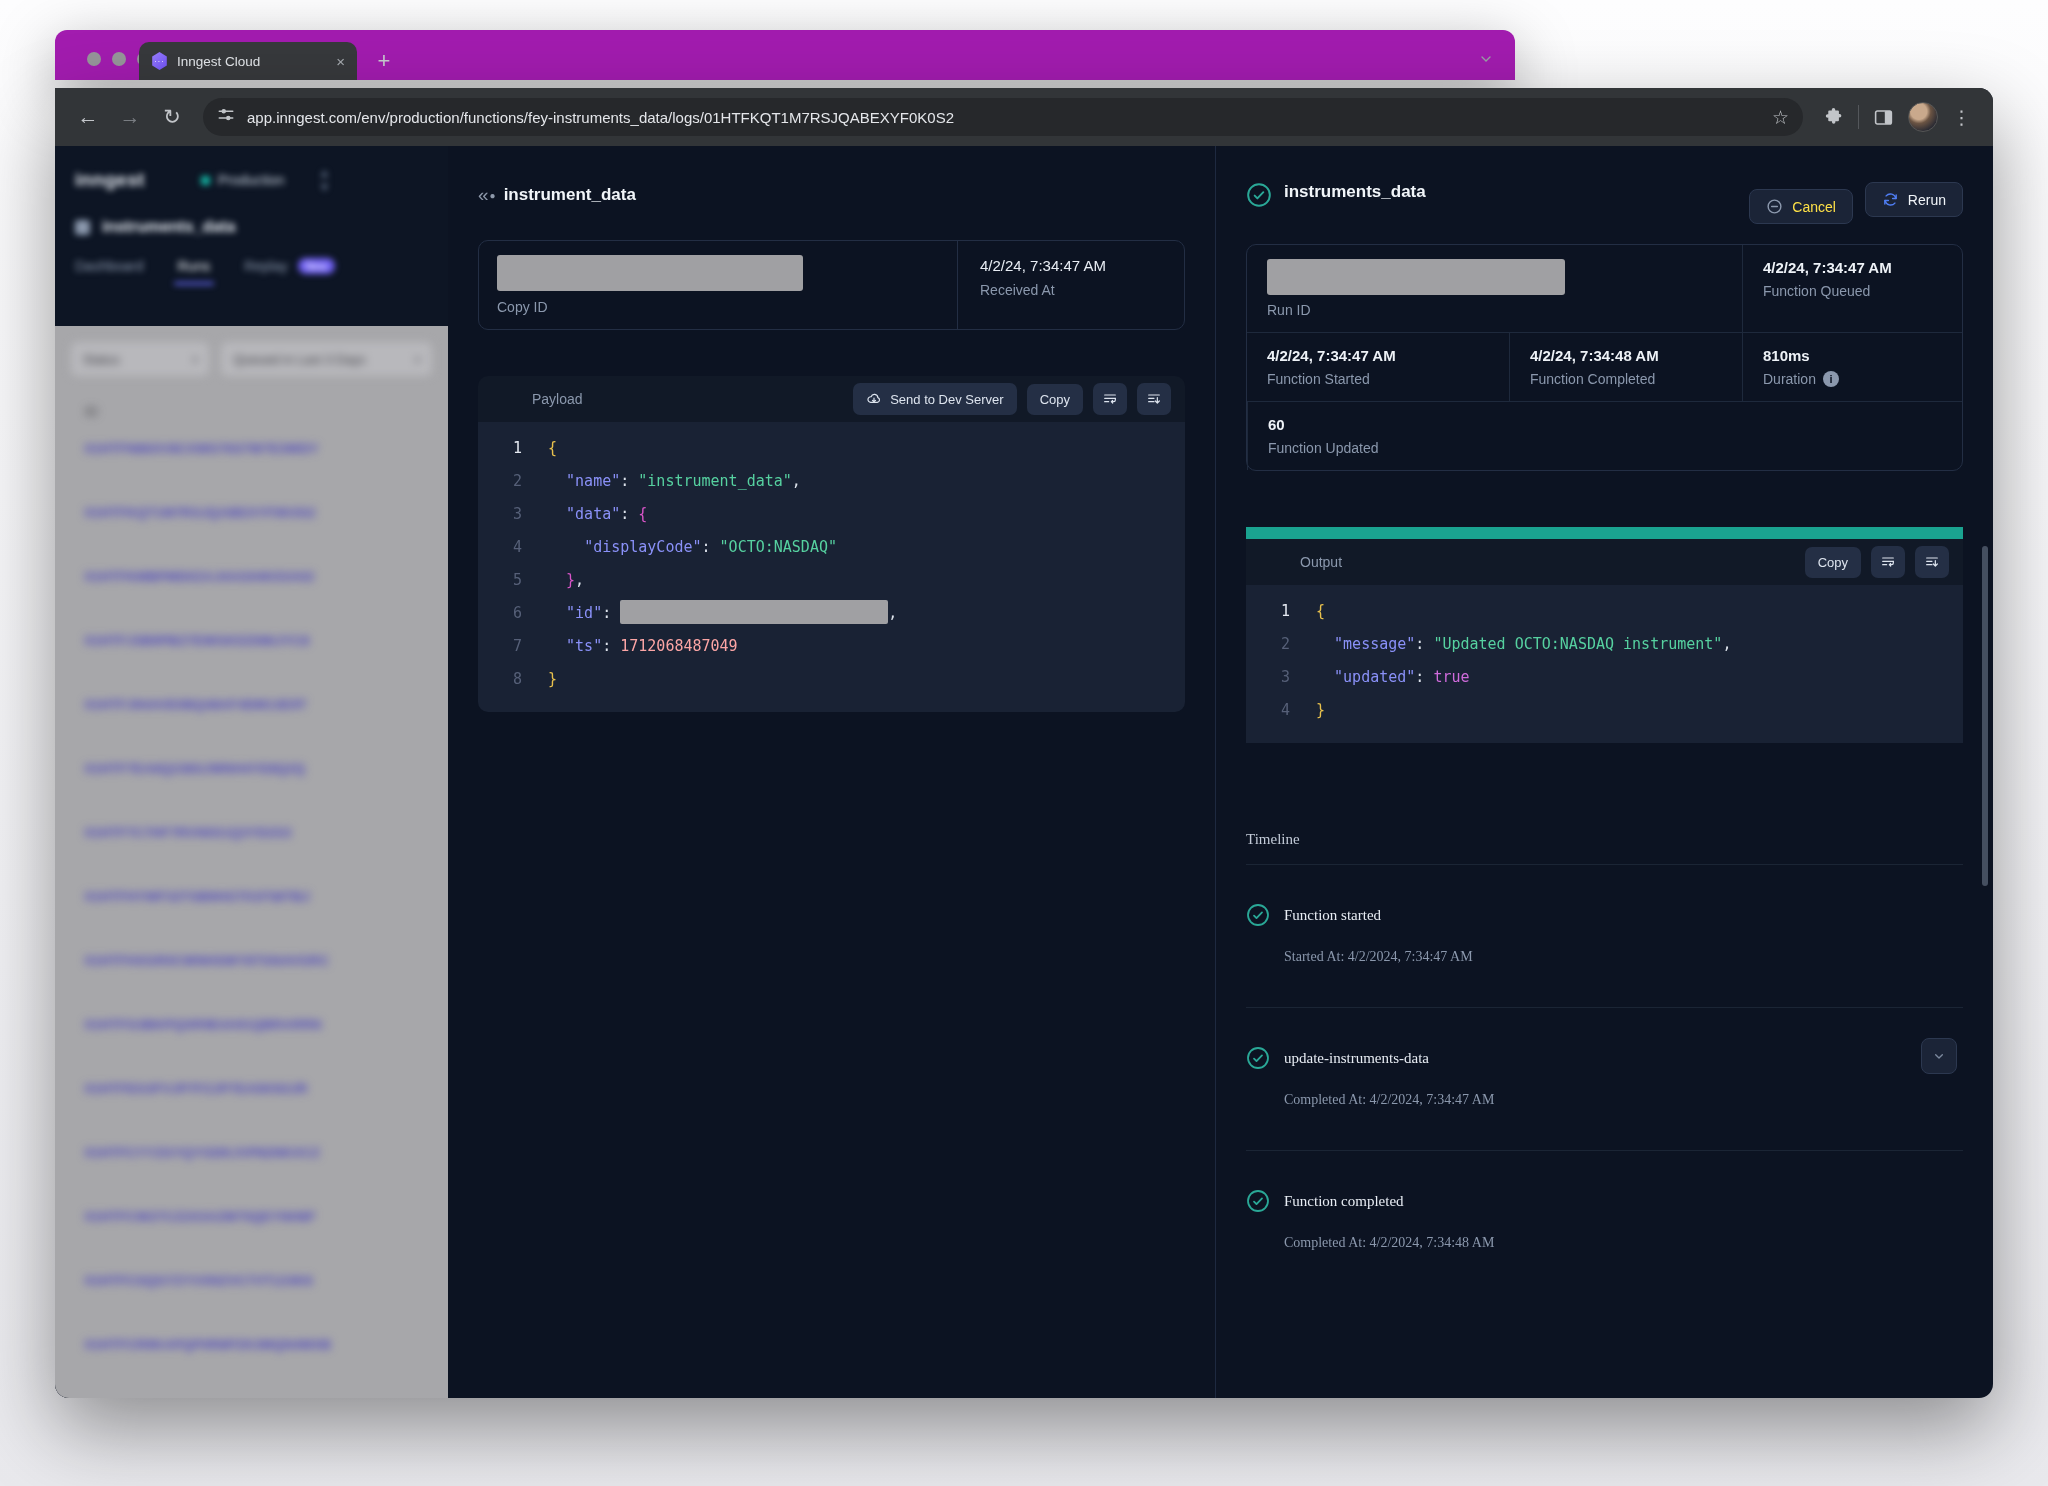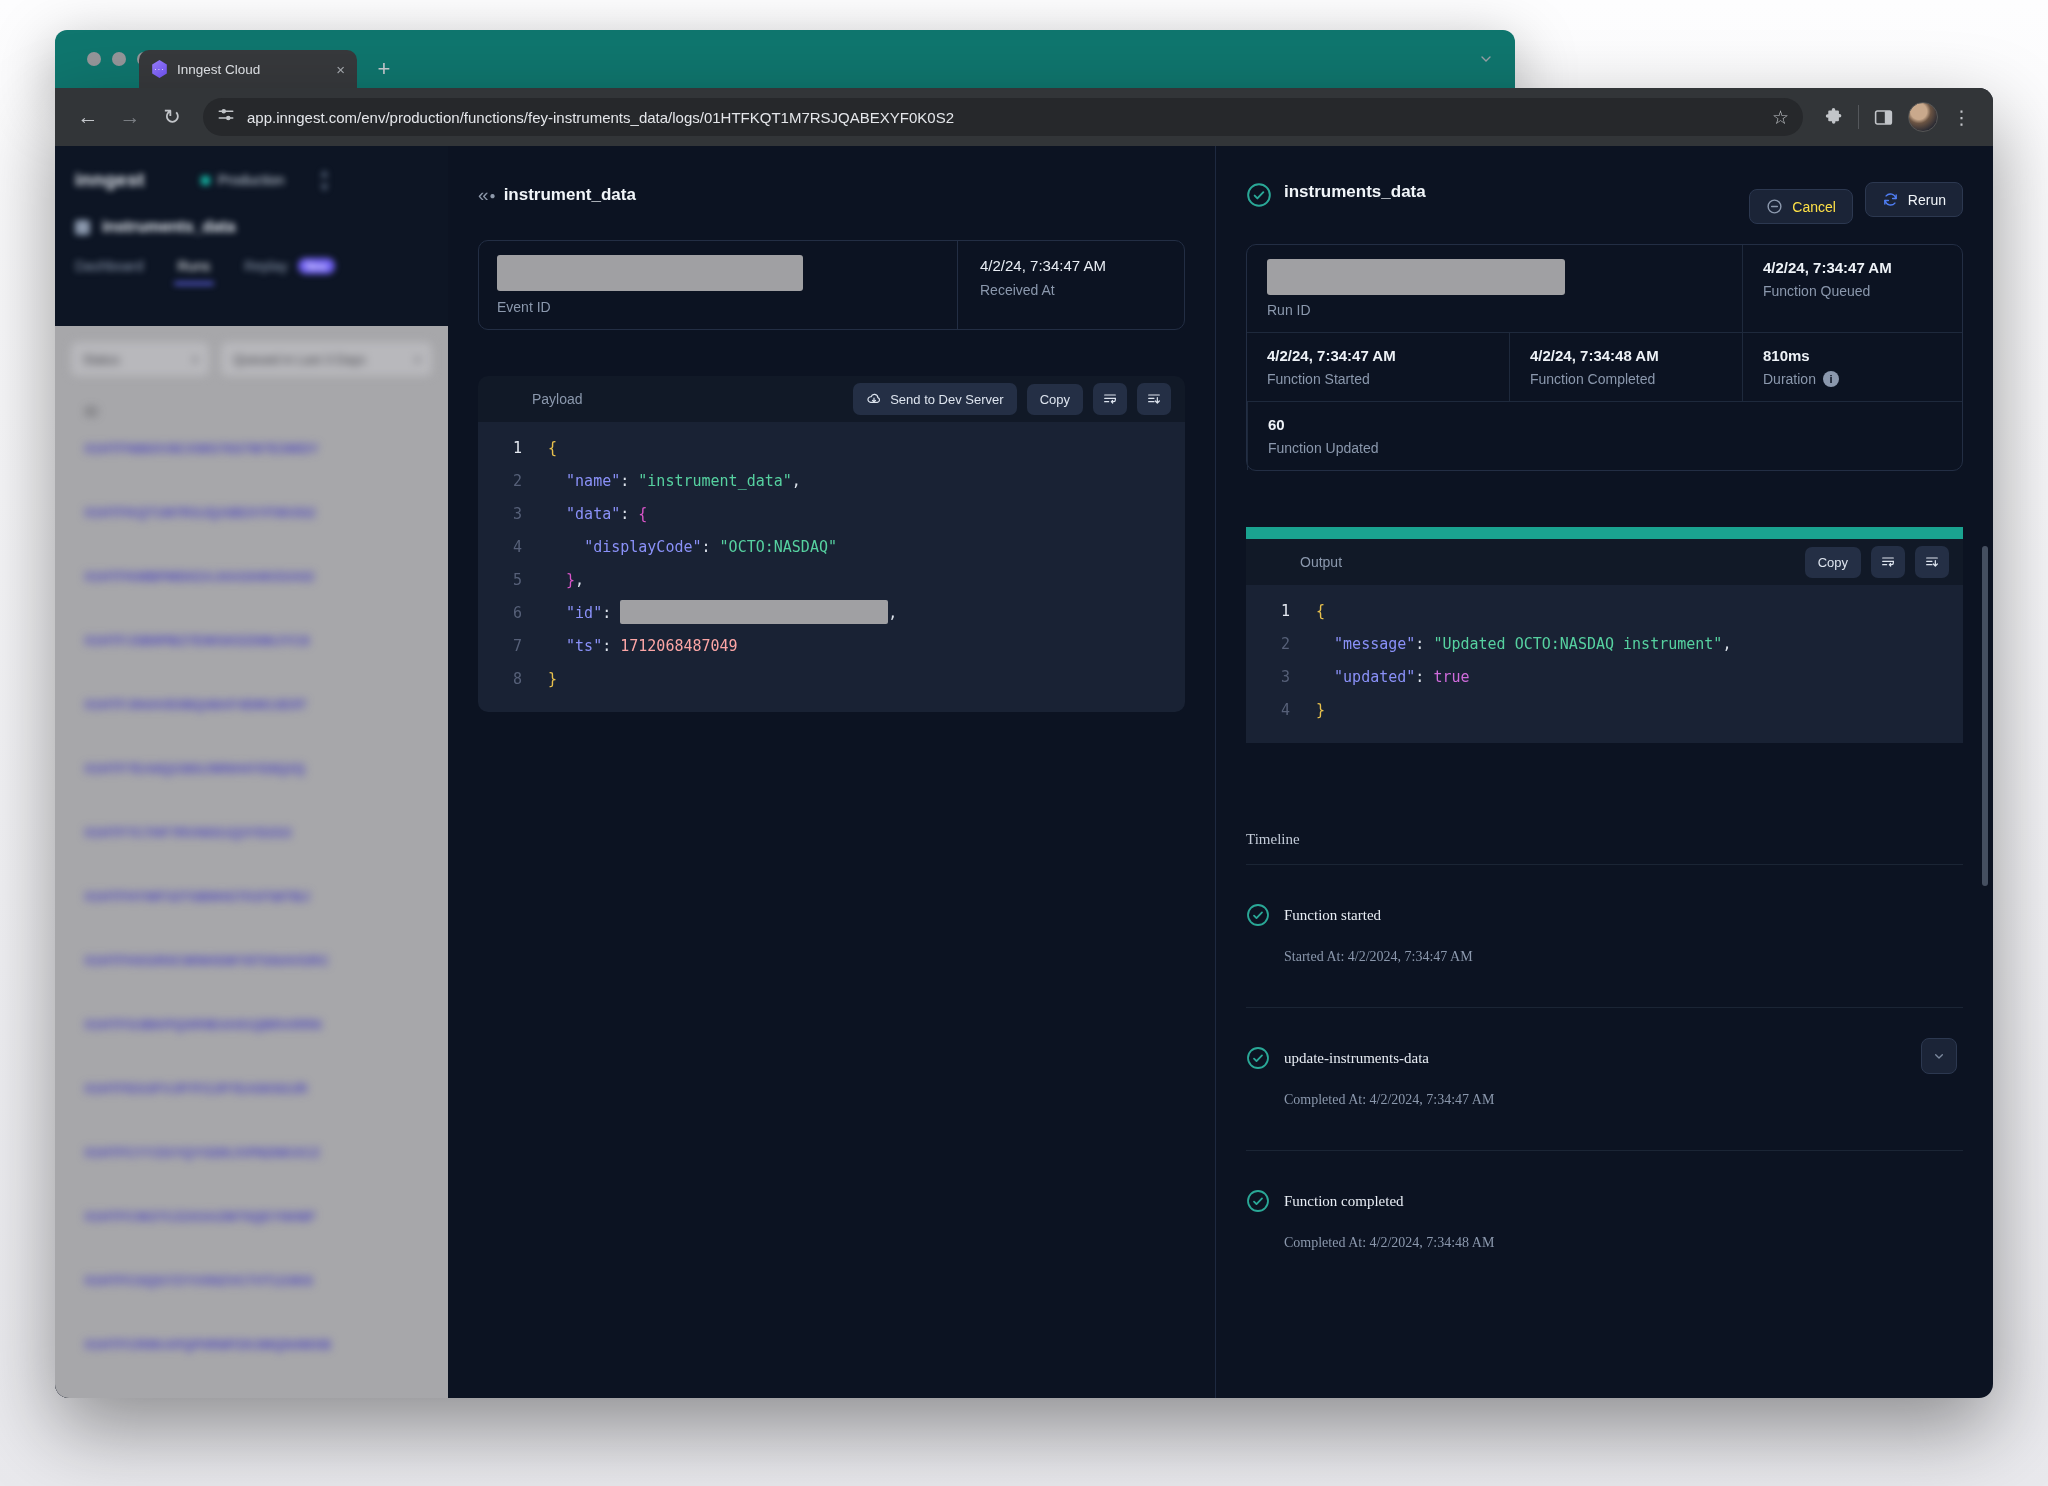--- a/index.html
+++ b/index.html
@@ -3,21 +3,21 @@
 <meta charset="utf-8">
 <style>
   * { margin:0; padding:0; box-sizing:border-box; }
   html,body { width:2048px; height:1486px; overflow:hidden; }
   body {
     font-family:"Liberation Sans", sans-serif;
     background:linear-gradient(180deg,#fdfdfe 0%,#f2f2f5 60%,#e9e9ed 100%);
     position:relative; color:#e8edf4;
   }
   
-  .tabcap{position:absolute;left:55px;top:30px;width:1460px;height:58px;background:#0f766e;
+  .tabcap{position:absolute;left:55px;top:30px;width:1460px;height:50px;background:#a21caf;
     border-radius:12px 12px 0 0;box-shadow:0 18px 60px rgba(0,0,0,.35);}
   .traffic{position:absolute;left:32px;top:22px;display:flex;gap:11px;}
   .traffic span{width:14px;height:14px;border-radius:50%;background:#96969a;display:block;}
   .tab{position:absolute;left:84px;bottom:0;width:218px;height:38px;background:#37393c;
     border-radius:10px 10px 0 0;display:flex;align-items:center;gap:9px;padding:0 12px;}
   .favicon{width:17px;height:18px;background:linear-gradient(135deg,#9b82ff,#6e4ff5);
     clip-path:polygon(50% 0,93% 25%,93% 75%,50% 100%,7% 75%,7% 25%);
     display:flex;align-items:center;justify-content:center;color:#fff;font-size:7px;letter-spacing:1px;}
   .tab-title{flex:1;font-size:13.5px;color:#e3e6ea;white-space:nowrap;overflow:hidden;}
   .tab-close{color:#a7abb0;font-size:15px;cursor:default;}
@@ -247,21 +247,21 @@
     </div>
 
     <div class="event-panel">
       <div class="panel-head">
         <span class="ev-ic">«<span class="dot">●</span></span>
         <span class="panel-title">instrument_data</span>
       </div>
       <div class="event-card">
         <div class="ec-left">
           <div class="redact ec-redact"></div>
-          <div class="meta-label">Event ID</div>
+          <div class="meta-label">Copy ID</div>
         </div>
         <div class="ec-right">
           <div class="meta-value">4/2/24, 7:34:47 AM</div>
           <div class="meta-label">Received At</div>
         </div>
       </div>
       <div class="code-card">
         <div class="code-head">
           <span class="code-head-label">Payload</span>
           <button class="cbtn">

